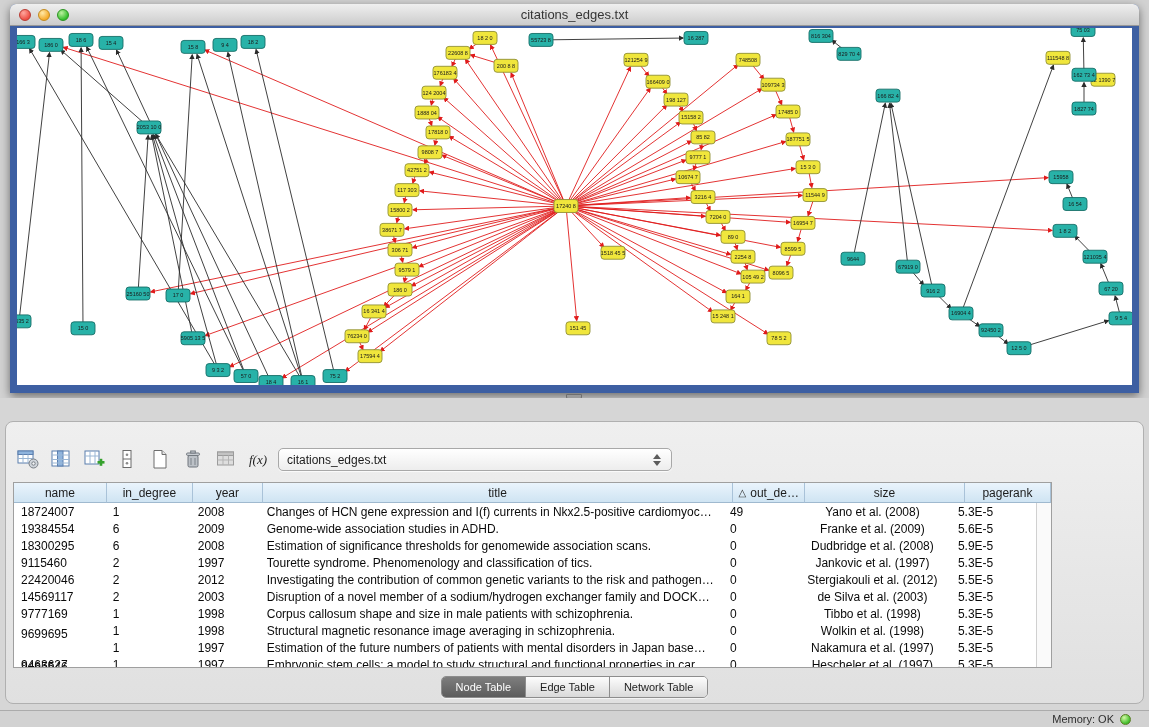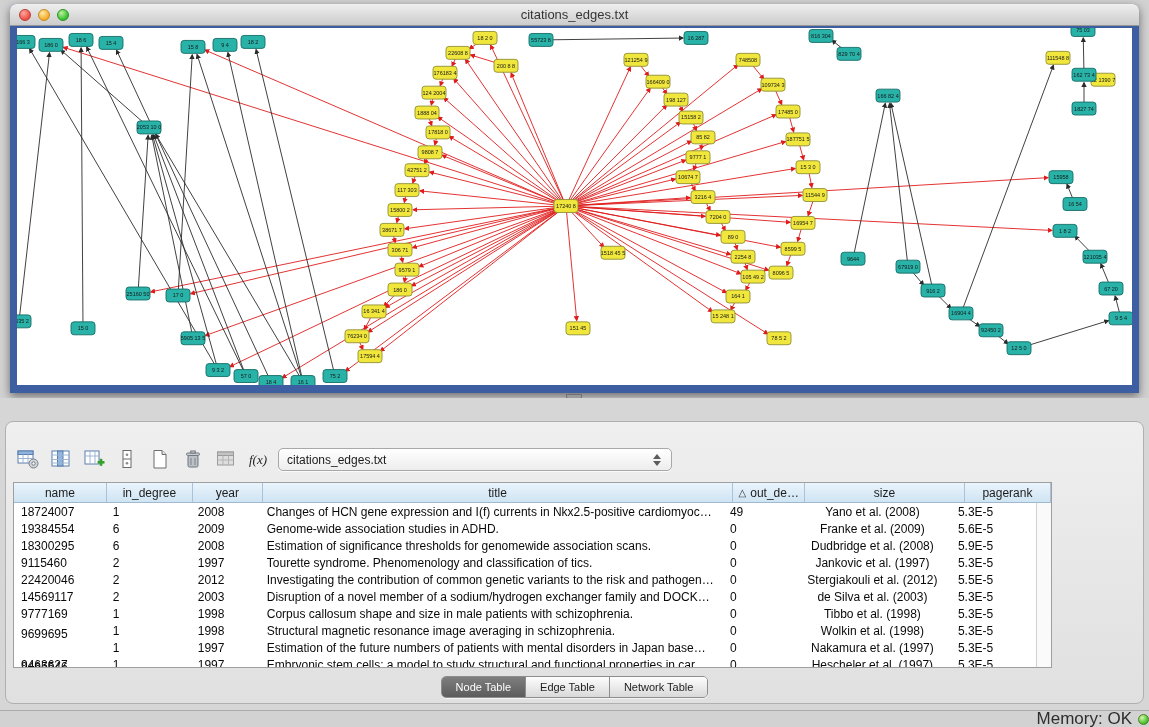--- a/index.html
+++ b/index.html
@@ -71,21 +71,21 @@
   .seg { display:flex; border:1px solid #8d8d8d; border-radius:5px; overflow:hidden;
     box-shadow:0 1px 1px rgba(255,255,255,.7); }
   .seg .tab { height:20px; line-height:20px; padding:0 14px; font-size:11px; color:#1e1e1e;
     background:linear-gradient(#fdfdfd,#d9d9d9); border-right:1px solid #8d8d8d; }
   .seg .tab:last-child { border-right:none; }
   .seg .tab.active { background:linear-gradient(#7e7e7e,#5c5c5c); color:#ffffff; }
 
   
   .statusbar { position:absolute; left:0; bottom:0; width:1149px; height:17px;
     background:#d2d2d2; border-top:1px solid #ababab; display:flex; align-items:center;
-    justify-content:flex-end; padding-right:0; font-size:17px; color:#2e2e2e; }
+    justify-content:flex-end; padding-right:18px; font-size:11px; color:#2e2e2e; }
   .mem-dot { width:11px; height:11px; border-radius:50%; margin-left:6px;
     background:radial-gradient(circle at 35% 30%, #d4f7a6, #49c232 65%, #2f9a20);
     border:1px solid #587f22; }
 </style>
 </head>
 <body>
 
 <div class="desktop">
 
   <div class="net-window">

